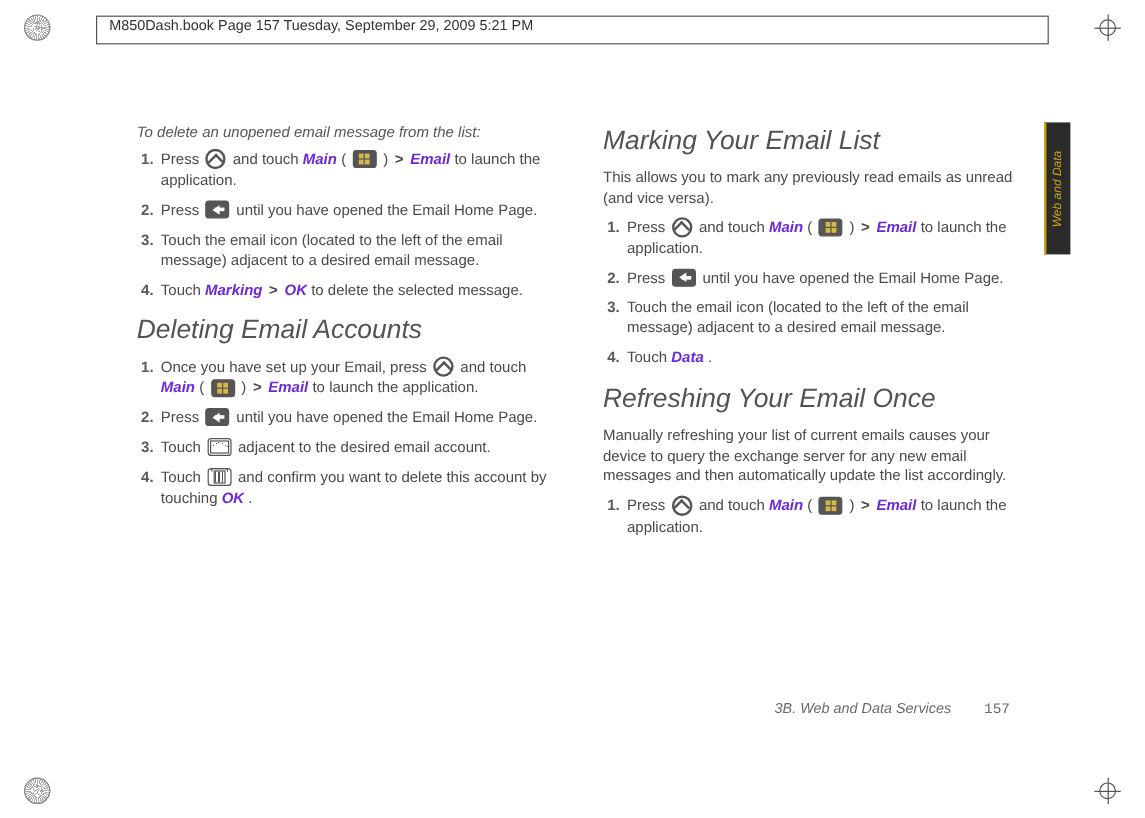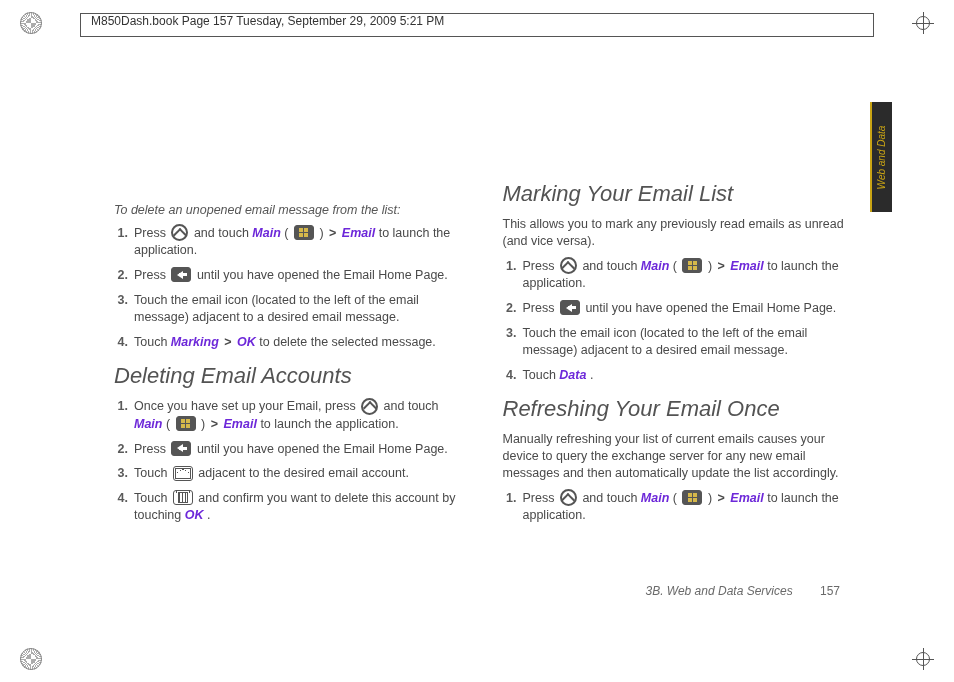--- a/index.html
+++ b/index.html
@@ -55,21 +55,20 @@
     font-size:12px; color:#333;
   }
 
   
   .page {
     position:absolute;
     top:102px; left:114px; width:740px; height:430px;
     display:flex; gap:37px;
     font-size:12.5px; line-height:1.35;
     color:#4a4a4a;
-    align-items:flex-end;
   }
   .col { width:358px; }
   .colR { width:358px; }
   .lead-it { font-style:italic; color:#565656; margin-bottom:6px; font-size:12.5px;}
   h3.section {
     font-style: italic;
     font-weight: normal;
     font-size:22px;
     color:#535353;
     margin: 10px 0 8px 0;
@@ -145,21 +144,21 @@
   .sidetab span{
     transform:rotate(-90deg); white-space:nowrap;
   }
 
   
   .foot{
     position:absolute; bottom:84px; right:104px;
     font-size:12px; color:#6a6a6a;
   }
   .foot .sec{ font-style:italic; margin-right:24px;}
-  .foot .pg{ display:inline-block; min-width:30px;}
+  .foot .pg{ display:inline-block; min-width:30px;font-family:Liberation Mono, monospace;}
 
 </style>
 </head>
 <body>
 
 <div class="cropbar-top">
   <div class="rosette"></div>
   <div class="registration">
       <div class="reg-circ"></div>
     </div>

